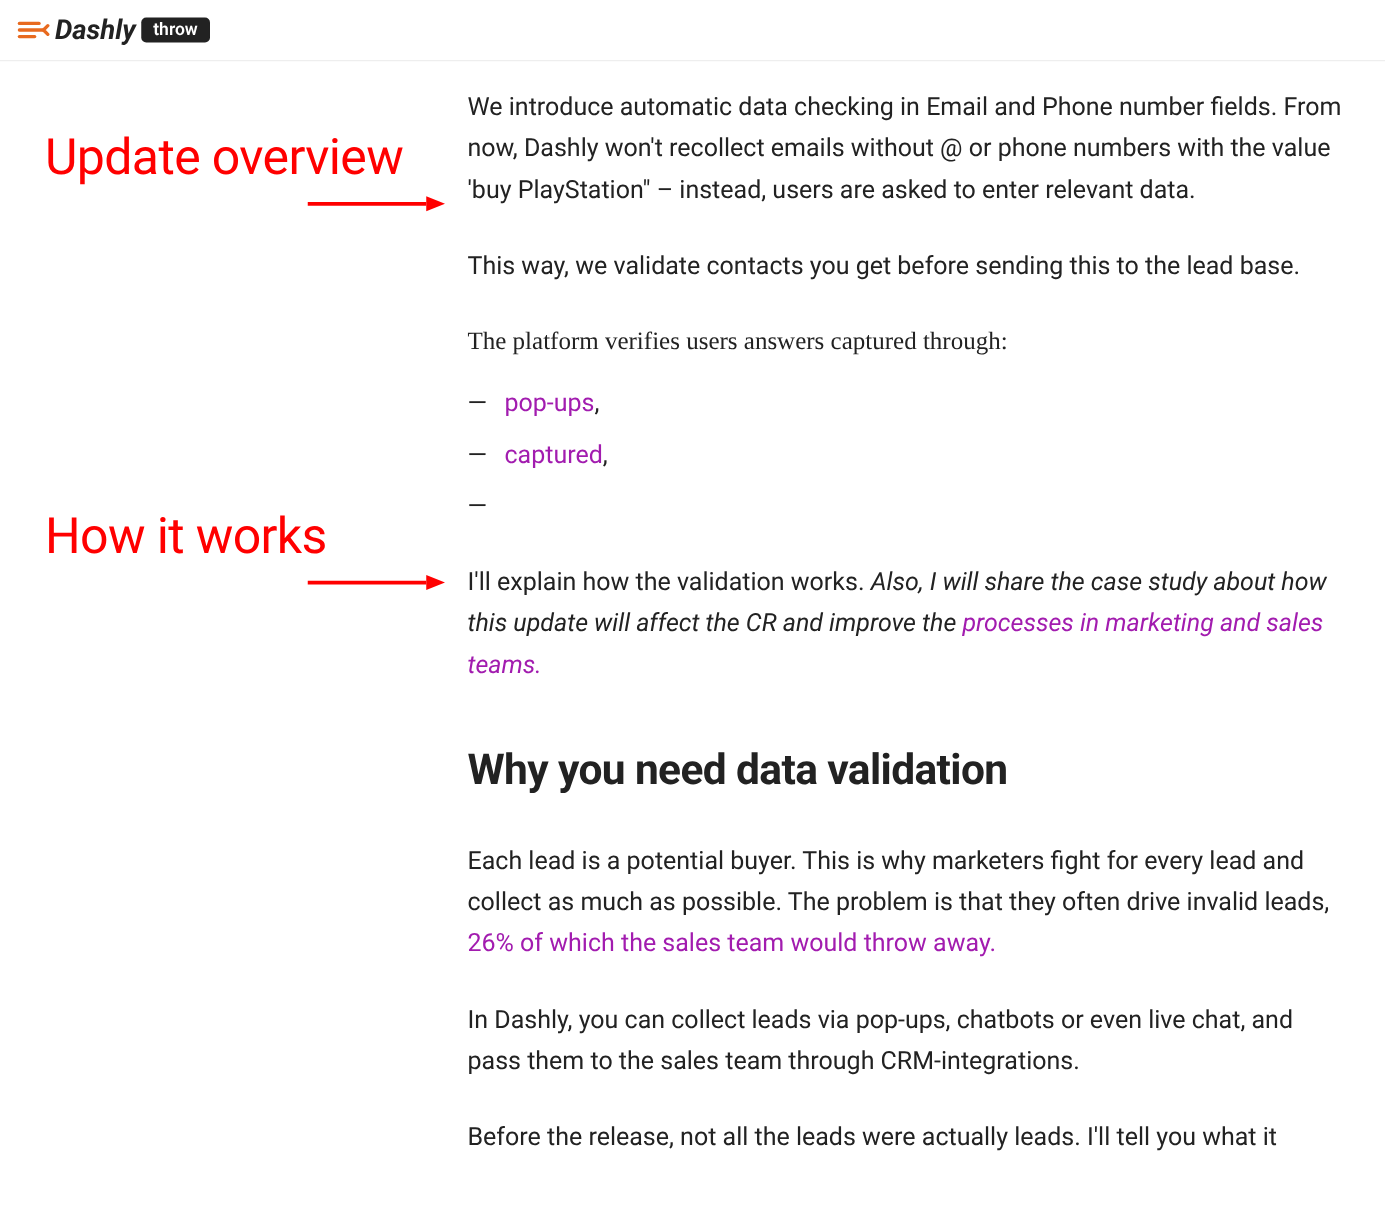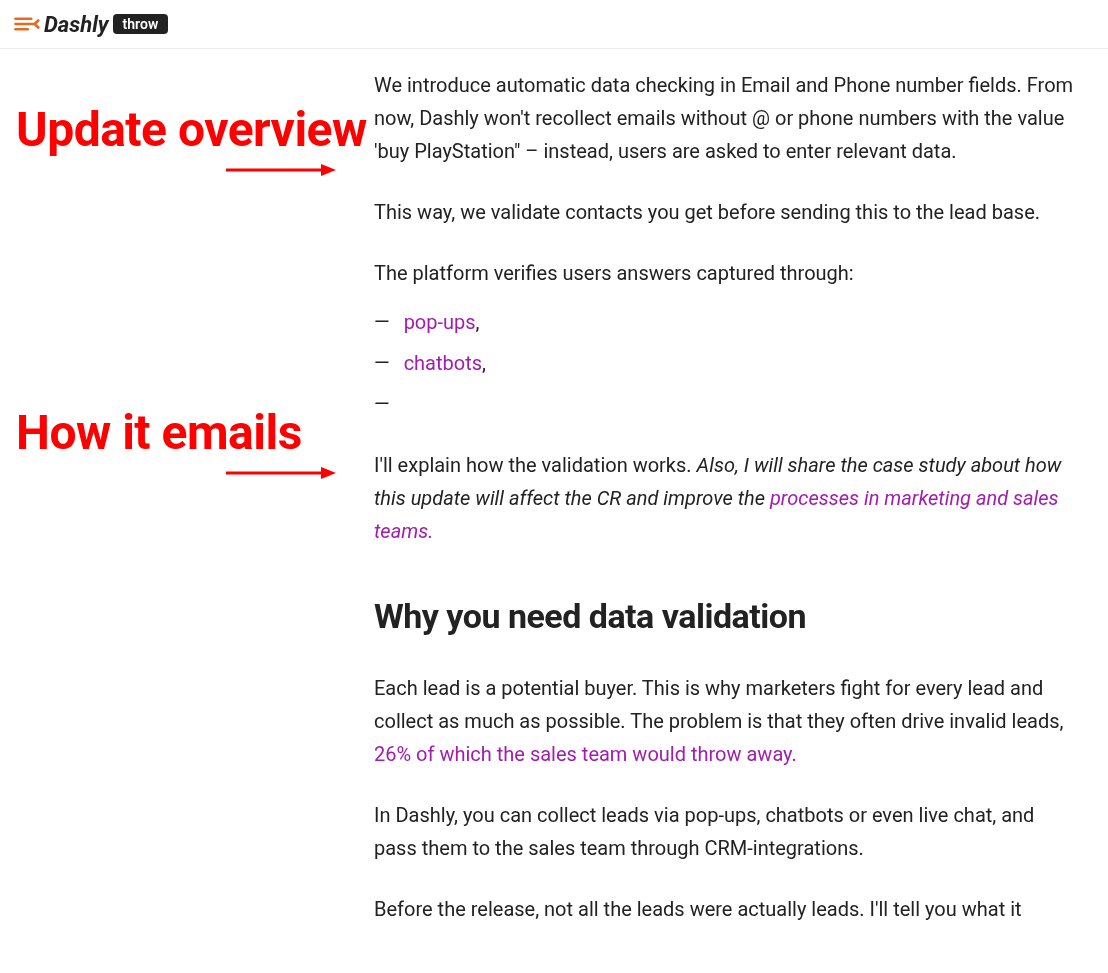--- a/index.html
+++ b/index.html
@@ -42,42 +42,42 @@
     padding-top: 20px;
   }
   .main-col {
     margin-left: 374px;
     width: 700px;
     font-size: 20px;
     line-height: 1.65;
     color: #222;
   }
   .main-col p { margin-bottom: 28px; }
-  .main-col p.tight { margin-bottom: 16px; }
+  .main-col p.tight { margin-bottom: 16px; font-family: Liberation Serif, serif; }
   .list-row {
     display: flex;
     gap: 14px;
     margin-bottom: 8px;
   }
   .list-row .dash { color: #222; }
   .link { color: #a21caf; text-decoration: none; }
   .italic { font-style: italic; }
   h2.section-heading {
     font-size: 34px;
     font-weight: 700;
     margin-top: 40px;
     margin-bottom: 28px;
     letter-spacing: -0.5px;
   }
   .annotation {
     position: absolute;
-    left: 16px;
+    left: 36px;
     color: #ff0000;
-    font-weight: 700;
-    font-size: 48px;
+    font-weight: 400;
+    font-size: 40px;
     line-height: 1.1;
     letter-spacing: -0.5px;
   }
   .annotation .arrow {
     position: absolute;
     width: 110px;
     height: 20px;
   }
   .arrow svg { width: 100%; height: 100%; }
 </style>
@@ -105,21 +105,21 @@
     <span>Update overview</span>
     <div class="arrow" style="left:210px; top:34px;">
       <svg viewBox="0 0 110 20">
           <line x1="0" y1="10" x2="95" y2="10" stroke="#ff0000" stroke-width="3"></line>
           <polygon points="95,4 110,10 95,16" fill="#ff0000"></polygon>
         </svg>
     </div>
   </div>
 
   <div class="annotation" style="top:358px;">
-    <span>How it emails</span>
+    <span>How it works</span>
     <div class="arrow" style="left:210px; top:34px;">
       <svg viewBox="0 0 110 20">
           <line x1="0" y1="10" x2="95" y2="10" stroke="#ff0000" stroke-width="3"></line>
           <polygon points="95,4 110,10 95,16" fill="#ff0000"></polygon>
         </svg>
     </div>
   </div>
 
 
   <div class="main-col">
@@ -130,21 +130,21 @@
 
     <p class="tight">The platform verifies users answers captured through:</p>
 
     <div style="margin-bottom:28px;">
       <div class="list-row">
         <span class="dash">—</span>
         <span><a class="link">pop-ups</a><span>,</span></span>
       </div>
       <div class="list-row">
         <span class="dash">—</span>
-        <span><a class="link">chatbots</a><span>,</span></span>
+        <span><a class="link">captured</a><span>,</span></span>
       </div>
       <div class="list-row">
         <span class="dash">—</span>
       </div>
     </div>
 
     <p>
       <span>I'll explain how the validation works. </span><span class="italic"><span>Also, I will share the case study about how this update will affect the CR and improve the </span><a class="link">processes in marketing and sales teams.</a></span>
     </p>
 

